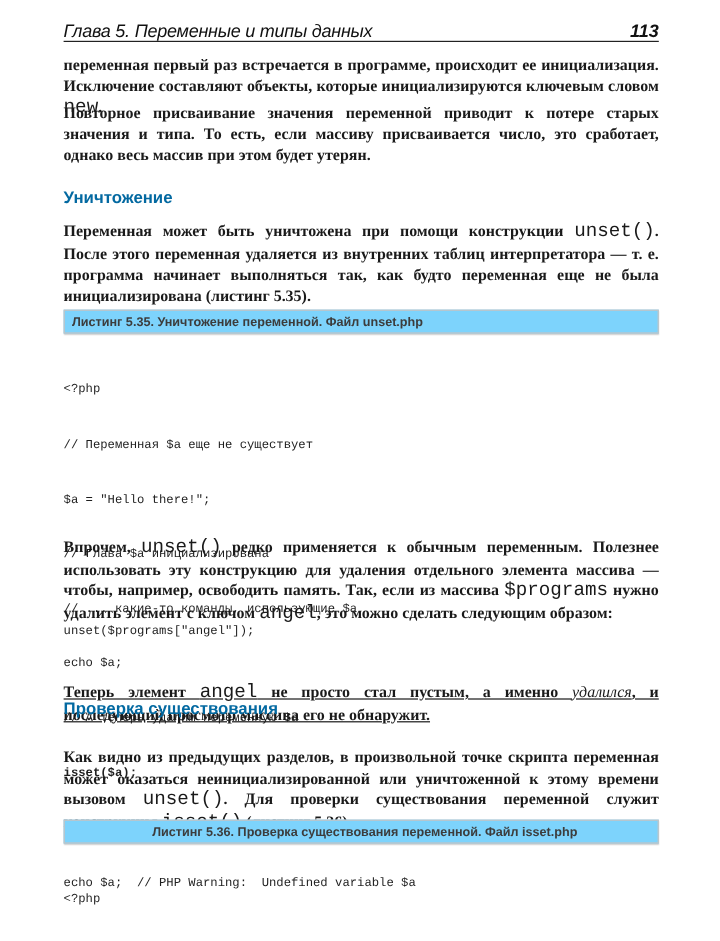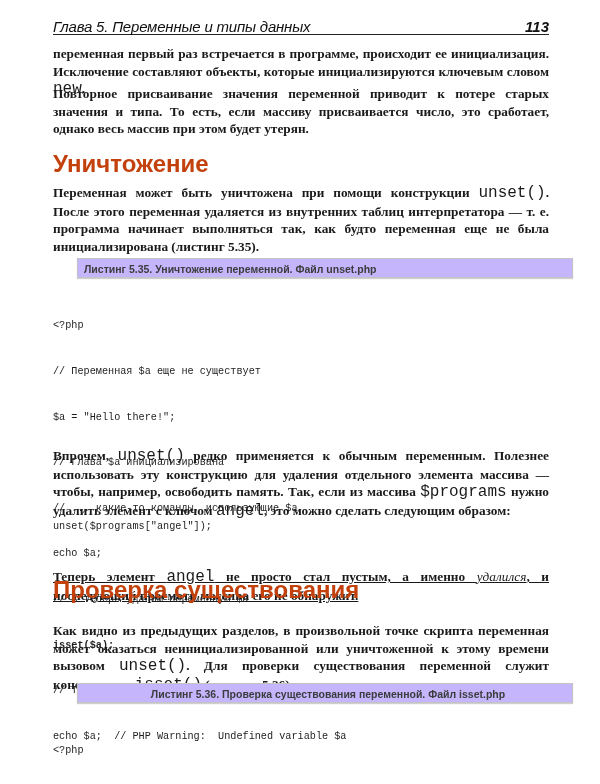--- a/index.html
+++ b/index.html
@@ -16,29 +16,29 @@
   .p {
     position: absolute; left: 0; width: 496px;
     font-family: "Liberation Serif", serif; font-size: 13.3px; line-height: 17.5px;
     text-align: justify; font-weight: bold; color: #1a1a1a;
   }
   .p .code { font-family: "Liberation Mono", monospace; font-size: 16px; font-weight: normal; }
   .p .it { font-style: italic; font-weight: normal; }
   .h2 {
     position: absolute; left: 0;
     font-family: "Liberation Sans", sans-serif; font-weight: bold;
-    font-size: 24px; line-height: 22px; color: #c2410c; text-align: right;
+    font-size: 14px; line-height: 22px; color: #0369a1; text-align: right;
   }
   .listing-cap {
     position: absolute; left: 0; width: 494px; height: 20px;
-    background: #c4b5fd; border: 1px solid #c4c4c4;
+    background: #7dd3fc; border: 1px solid #c4c4c4;
     box-shadow: 0 1px 1px #cfcfcf;
     font-family: "Liberation Sans", sans-serif; font-weight: bold;
     font-size: 10.5px; line-height: 20px; color: #3c3c3c;
-    padding-left: 6px; box-sizing: border-box; width: 496px; margin-left: 24px;
+    padding-left: 6px; box-sizing: border-box; width: 496px;
   }
   .code-block {
     position: absolute; left: 0;
     font-family: "Liberation Mono", monospace; font-size: 10.2px; line-height: 15.2px; color: #1e1e1e;
     white-space: pre; margin: 0;
   }
   .code-block .b { font-weight: bold; }
   .code-line { display: block; }
 </style>
 </head>

